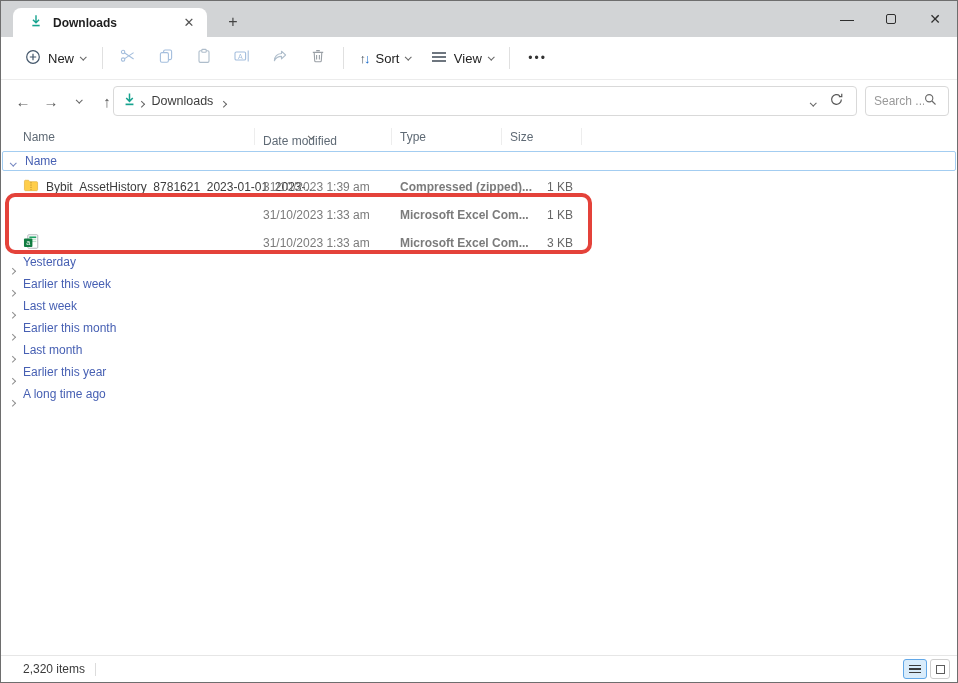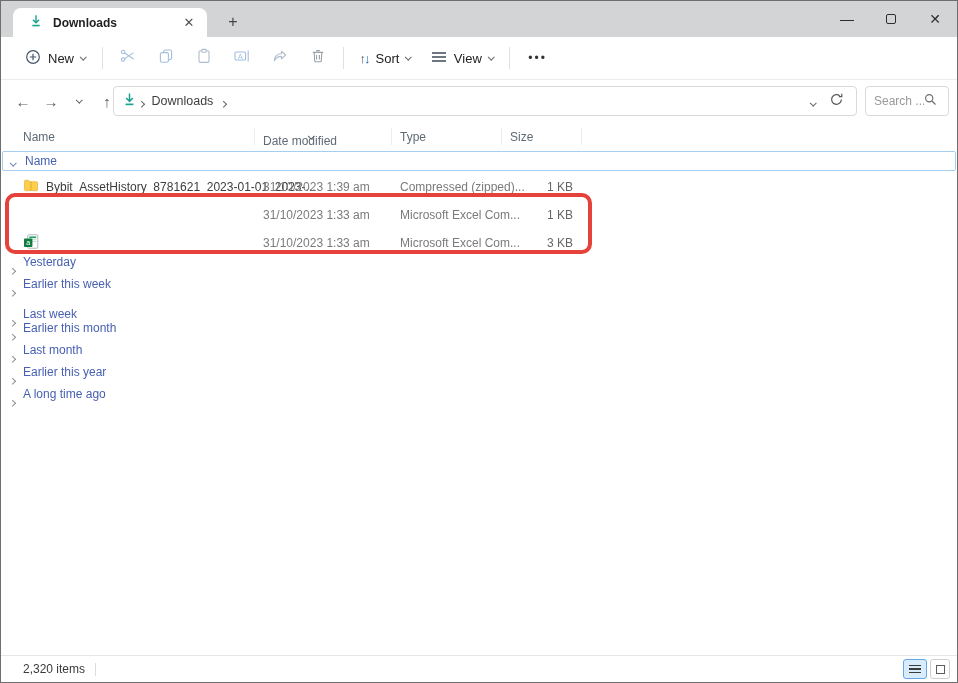--- a/index.html
+++ b/index.html
@@ -62,21 +62,21 @@
   
   .filelist { position:absolute; top:148px; left:0; right:0; bottom:27px; background:#fff; }
   .grouprow { position:absolute; left:1px; right:1px; top:2px; height:20px;
     border:1px solid #a3cdf1; border-radius:2px; display:flex; align-items:center; }
   .grouprow .gchev { position:absolute; left:8px; color:#7486c0; }
   .grouprow .glabel { position:absolute; left:22px; font-size:12px; color:#4760b3; }
   .frow { position:absolute; left:0; right:0; }
   .fcell { position:absolute; font-size:12px; white-space:nowrap; }
   .fname { left:22px; color:#3c3c3c; display:flex; align-items:center; gap:7px; }
   .fdate { left:262px; color:#7b7b7b;text-align:center; }
-  .ftype { left:399px; color:#7b7b7b; }
+  .ftype { left:399px; color:#7b7b7b;font-weight:bold; }
   .fsize { left:500px; width:72px; text-align:right; color:#666; }
   .collapsed-row { position:absolute; left:0; right:0; height:22px; }
   .collapsed-row .cchev { position:absolute; left:9px; top:8px; color:#909090; }
   .collapsed-row .clabel { position:absolute; left:22px; top:4px; font-size:12px; color:#4760b3; }
   .redrect { position:absolute; left:4px; top:44px; width:587px; height:61px;
     border:4px solid #e4423a; border-radius:10px; pointer-events:none; }
   
   .statusbar { position:absolute; left:0; right:0; bottom:0; height:27px; background:#fff;
     border-top:1px solid #e6e6e6; display:flex; align-items:center; }
   .status-text { font-size:12px; color:#3a3a3a; margin-left:22px; }
@@ -296,21 +296,21 @@
     <div class="redrect"></div>
 
     <div class="collapsed-row" style="top:102px">
       <span class="cchev"><span class="chev right sm" style="color:#909090"></span></span>
       <span class="clabel">Yesterday</span>
     </div>
     <div class="collapsed-row" style="top:124px">
       <span class="cchev"><span class="chev right sm" style="color:#909090"></span></span>
       <span class="clabel">Earlier this week</span>
     </div>
-    <div class="collapsed-row" style="top:154px">
+    <div class="collapsed-row" style="top:146px">
       <span class="cchev"><span class="chev right sm" style="color:#909090"></span></span>
       <span class="clabel">Last week</span>
     </div>
     <div class="collapsed-row" style="top:168px">
       <span class="cchev"><span class="chev right sm" style="color:#909090"></span></span>
       <span class="clabel">Earlier this month</span>
     </div>
     <div class="collapsed-row" style="top:190px">
       <span class="cchev"><span class="chev right sm" style="color:#909090"></span></span>
       <span class="clabel">Last month</span>

